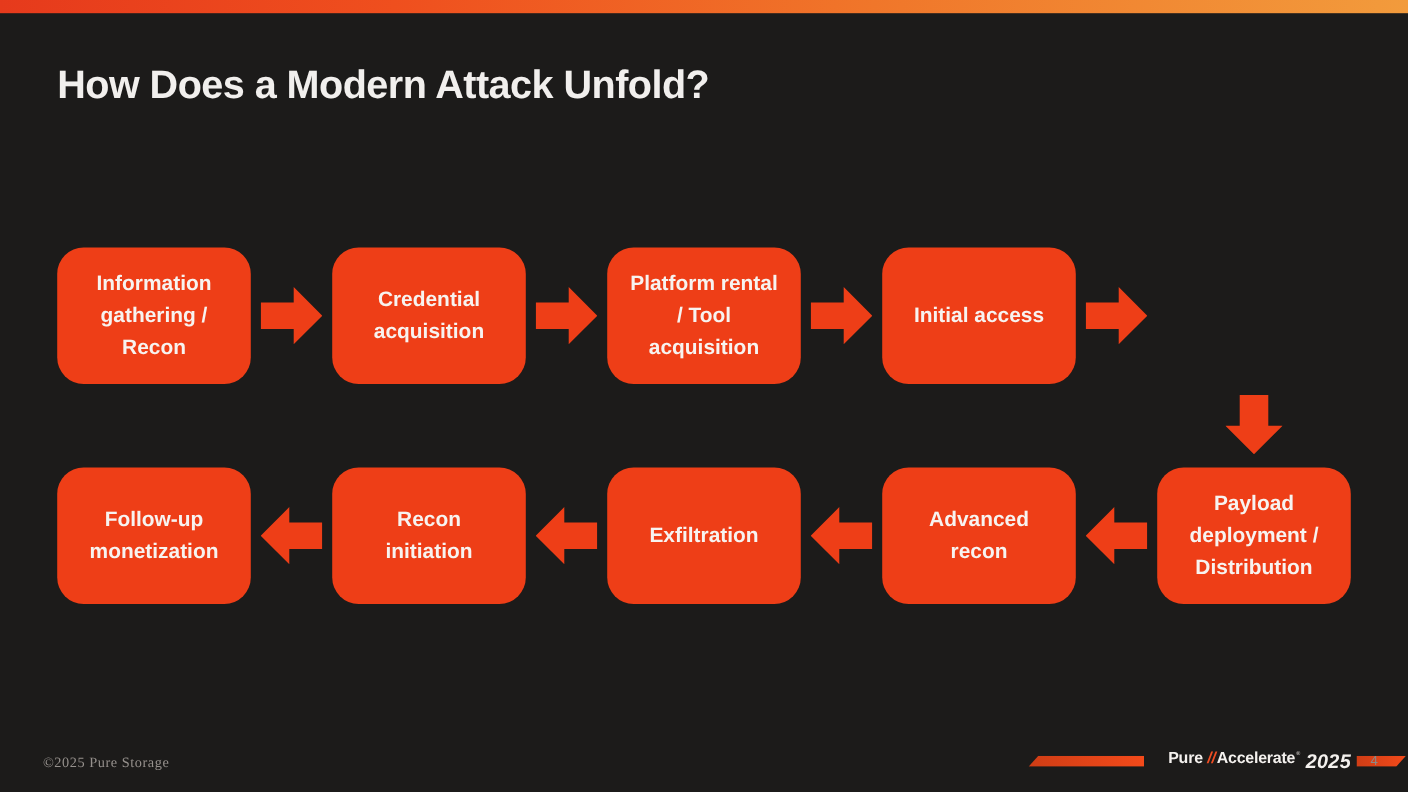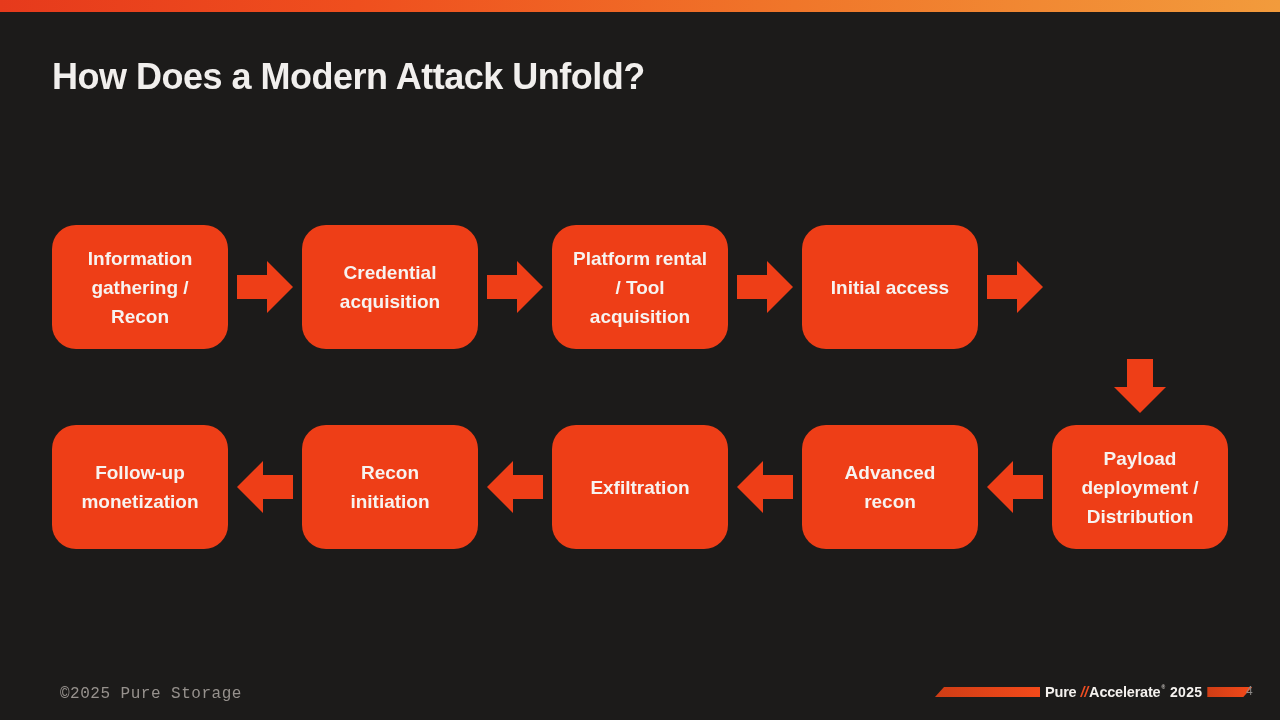--- a/index.html
+++ b/index.html
@@ -36,46 +36,46 @@
   }
   .arrow-cell{
     width:74px;height:124px;display:flex;align-items:center;justify-content:center;
   }
   .arrow-cell svg{display:block;}
   .arrow-fill{fill:var(--accent);}
   .down-arrow{
     position:absolute;left:1114px;top:359px;width:52px;height:54px;
   }
   .copyright{
-    position:absolute;left:60px;top:685px;
-    font-family:Liberation Mono, monospace;
-    font-size:16px;color:var(--muted);letter-spacing:0.5px;
+    position:absolute;left:39px;top:685px;
+    font-family:Liberation Serif, serif;
+    font-size:13px;color:var(--muted);letter-spacing:0.5px;
   }
   .footer-logo{
     position:absolute;left:935px;top:684px;height:16px;
     display:flex;align-items:center;
   }
   .logo-bar{
     height:10px;background:linear-gradient(90deg,#cf3d15,#f34a1a);
   }
   .logo-bar.left{
     width:105px;margin-right:5px;
     clip-path:polygon(9px 0,100% 0,100% 100%,0 100%);
   }
   .logo-bar.right{
     width:45px;margin-left:5px;
     clip-path:polygon(0 0,100% 0,calc(100% - 9px) 100%,0 100%);
   }
   .logo-text{
     display:flex;align-items:flex-start;white-space:nowrap;
-    color:#f4f1ee;font-weight:700;font-size:14.5px;letter-spacing:-0.2px;
+    color:#f4f1ee;font-weight:700;font-size:14.5px;letter-spacing:-0.2px;margin-left:17px;
   }
   .logo-slashes{color:#f04e23;margin:0 1px 0 4px;font-style:italic;}
   .logo-reg{font-size:5px;vertical-align:super;margin-left:1px;color:#cfcac6;}
-  .logo-year{font-size:14px;margin-left:5px;letter-spacing:0.3px;}
+  .logo-year{font-size:18px;margin-left:5px;letter-spacing:0.3px;font-style:italic;}
   .page-number{
     position:absolute;left:1246px;top:684px;
     font-size:12px;color:#8d8a88;
   }
 </style>
 </head>
 <body>
 
 <div class="topbar"></div>
 

